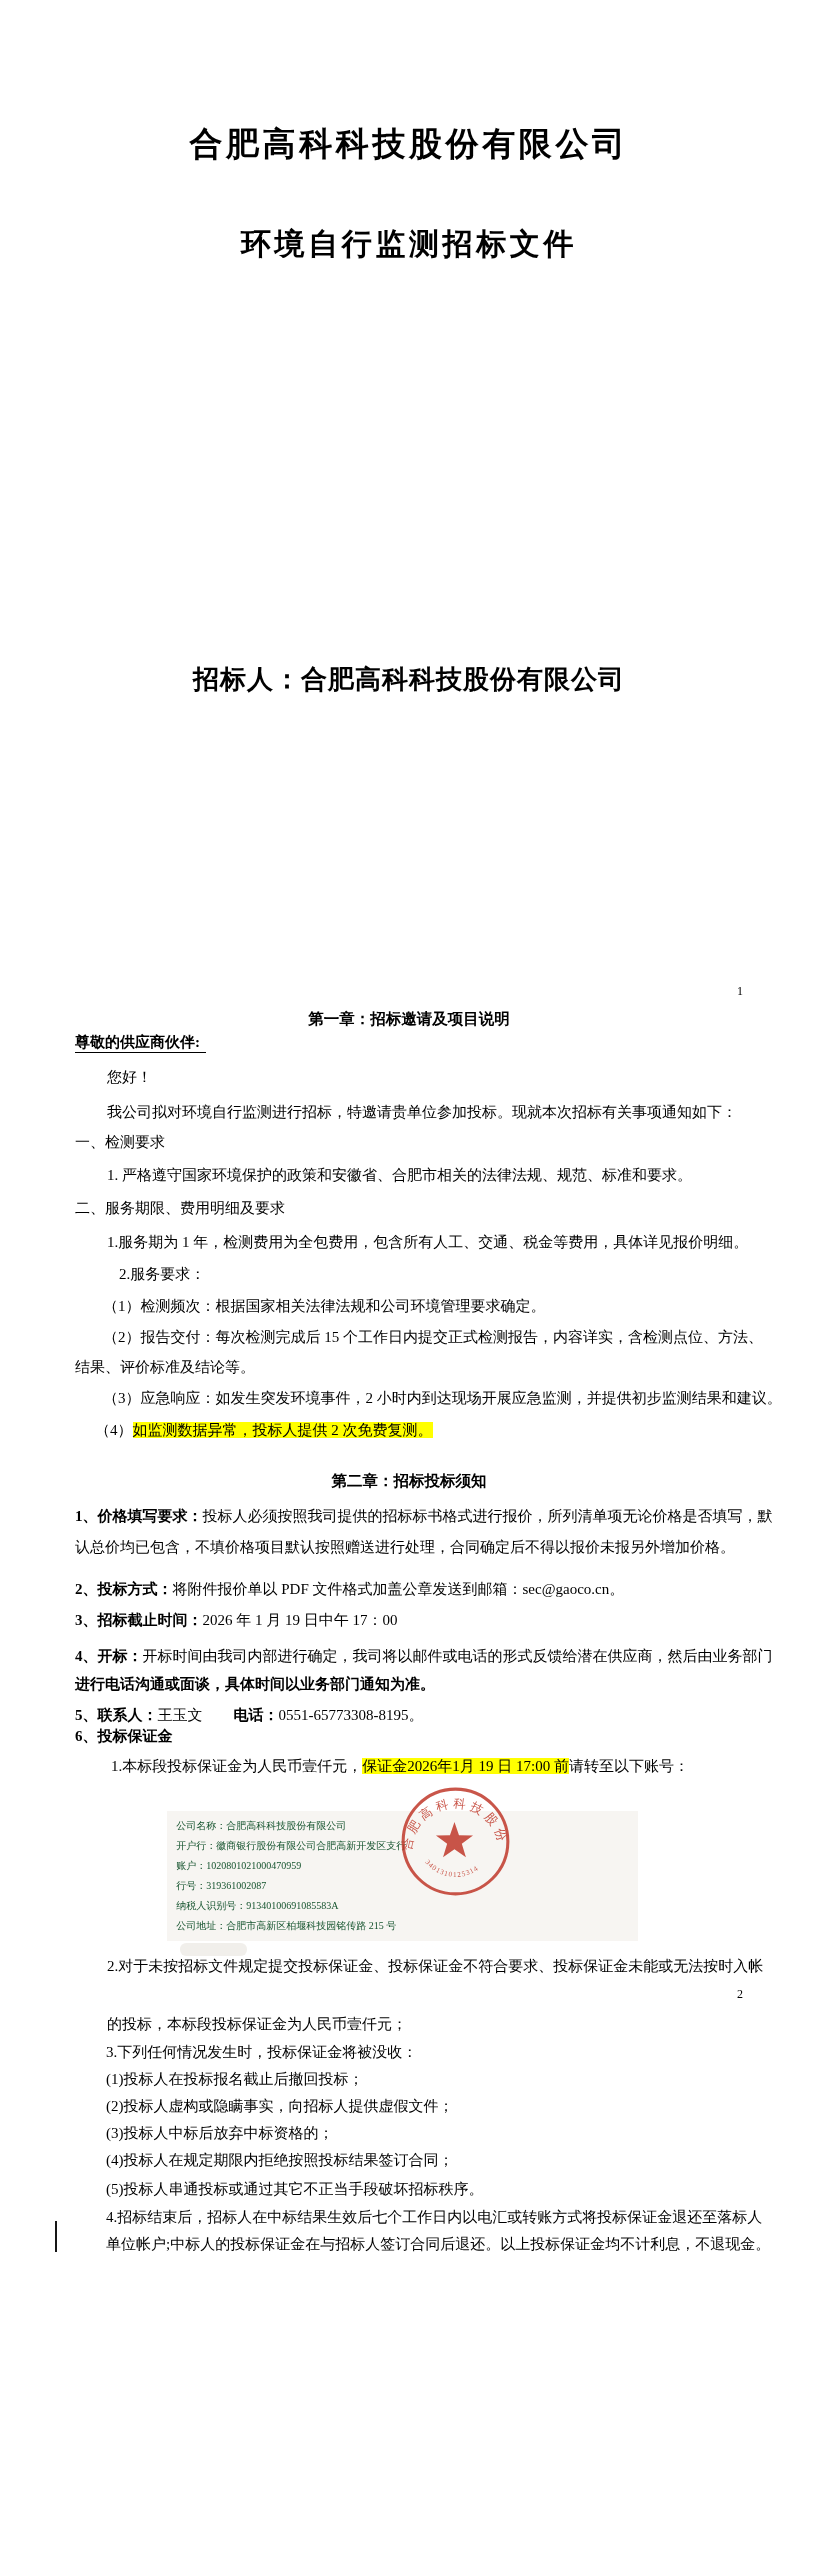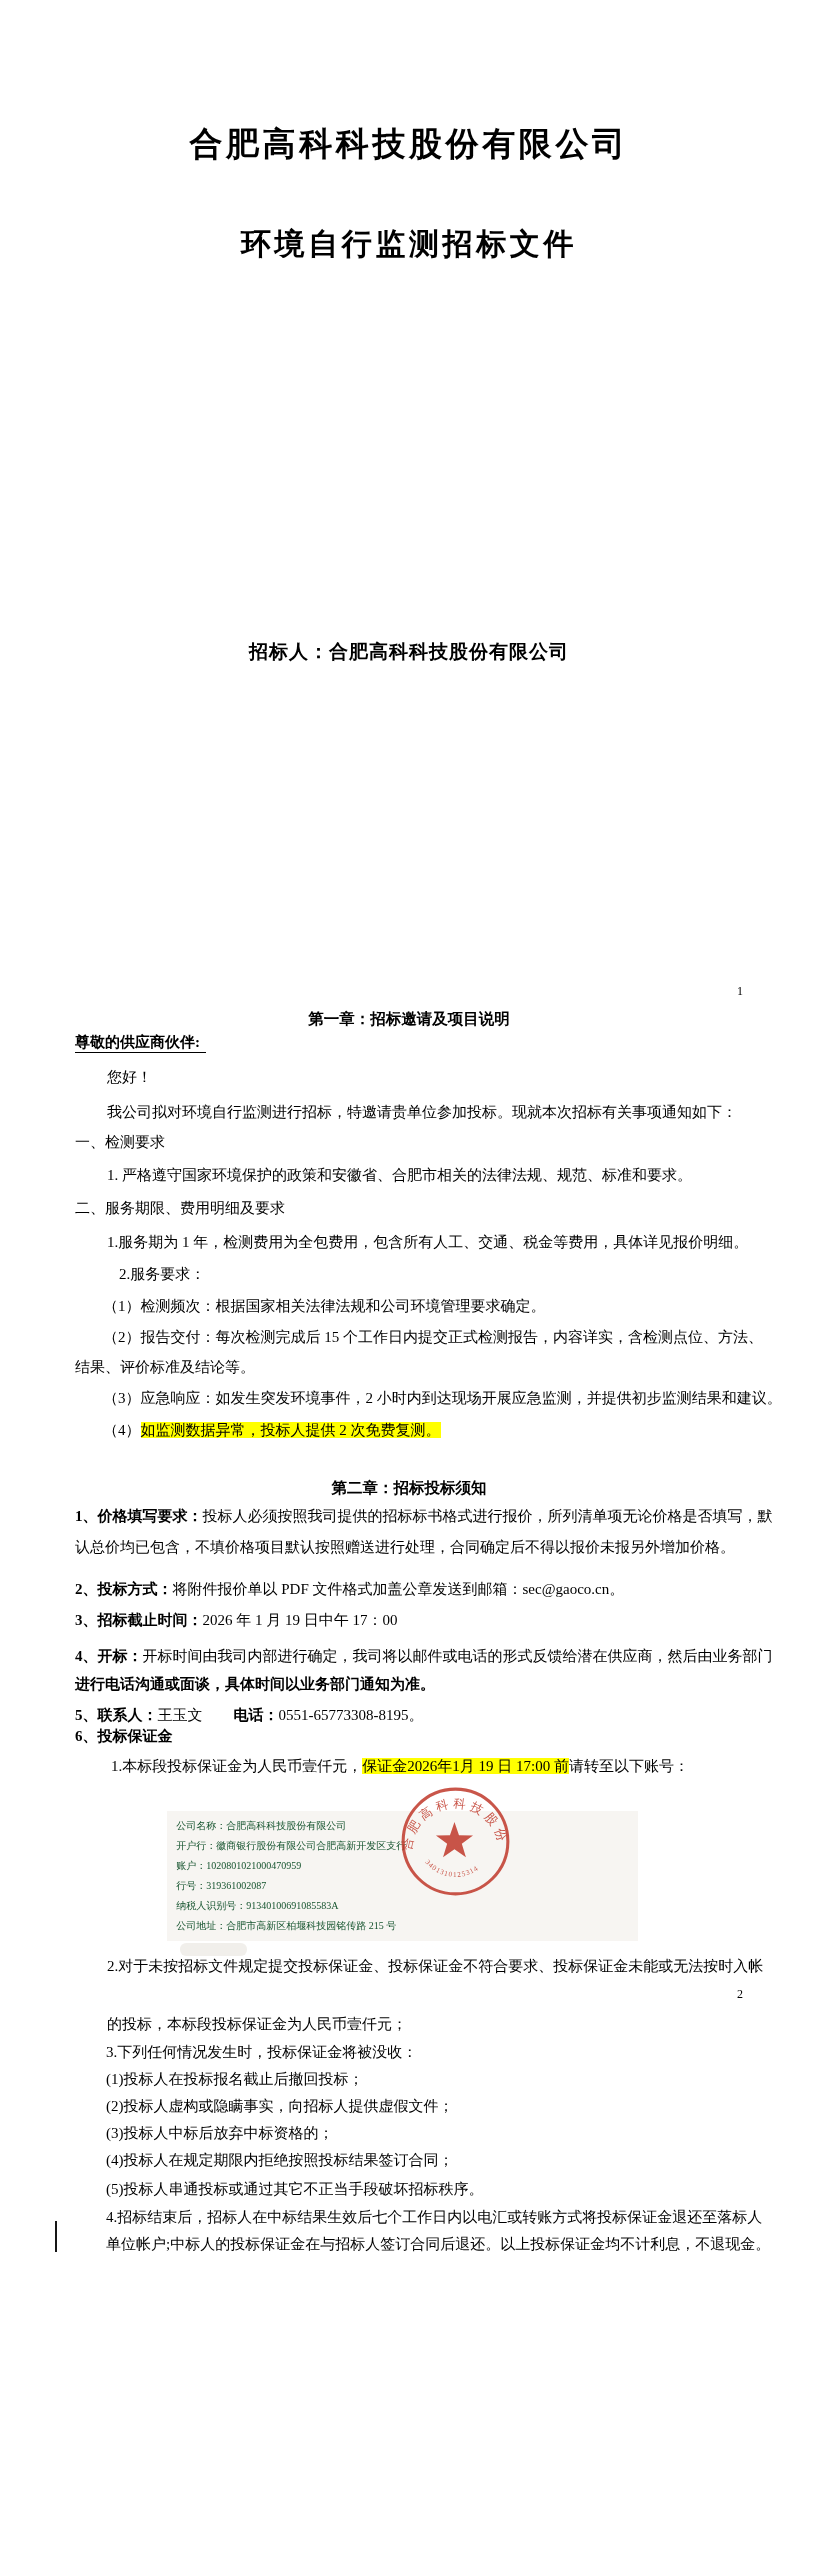--- a/index.html
+++ b/index.html
@@ -17,39 +17,39 @@
   .revbar{position:absolute;left:55px;top:2221px;width:1.5px;height:31px;background:#161616;}
   .smudge{position:absolute;left:180px;top:1943px;width:67px;height:13.4px;background:#e9e6e1;border-radius:6.2px;opacity:.65;}
 </style>
 </head>
 <body>
 
 <div class="doc">
 
   <div class="ln c b" style="top:124px;font-size:33px;letter-spacing:3.6px;">合肥高科科技股份有限公司</div>
   <div class="ln c b" style="top:225px;font-size:30px;letter-spacing:3.6px;">环境自行监测招标文件</div>
-  <div class="ln c b" style="top:640px;font-size:19px;letter-spacing:1px;">招标人：合肥高科科技股份有限公司</div>
+  <div class="ln c b" style="top:664px;font-size:26px;letter-spacing:1px;">招标人：合肥高科科技股份有限公司</div>
   <div class="pageno" style="left:737px;top:984px;">1</div>
 
   <div class="ln c b" style="top:1009px;font-size:15.5px;">第一章：招标邀请及项目说明</div>
   <div class="ln b" style="left:75px;top:1033px;"><span class="salut">尊敬的供应商伙伴: </span></div>
   <div class="ln" style="left:107px;top:1068px;">您好！</div>
   <div class="ln" style="left:107px;top:1103px;">我公司拟对环境自行监测进行招标，特邀请贵单位参加投标。现就本次招标有关事项通知如下：</div>
   <div class="ln" style="left:75px;top:1133px;">一、检测要求</div>
   <div class="ln" style="left:107px;top:1166px;">1. 严格遵守国家环境保护的政策和安徽省、合肥市相关的法律法规、规范、标准和要求。</div>
   <div class="ln" style="left:75px;top:1199px;">二、服务期限、费用明细及要求</div>
   <div class="ln" style="left:107px;top:1233px;">1.服务期为 1 年，检测费用为全包费用，包含所有人工、交通、税金等费用，具体详见报价明细。</div>
   <div class="ln" style="left:107px;top:1265px;margin-left:12px;">2.服务要求：</div>
   <div class="ln" style="left:103px;top:1297px;">（1）检测频次：根据国家相关法律法规和公司环境管理要求确定。</div>
   <div class="ln" style="left:103px;top:1328px;">（2）报告交付：每次检测完成后 15 个工作日内提交正式检测报告，内容详实，含检测点位、方法、</div>
   <div class="ln" style="left:75px;top:1358px;">结果、评价标准及结论等。</div>
   <div class="ln" style="left:103px;top:1389px;">（3）应急响应：如发生突发环境事件，2 小时内到达现场开展应急监测，并提供初步监测结果和建议。</div>
-  <div class="ln" style="left:103px;top:1421px;text-align:right;"><span>（4）</span><span class="hl">如监测数据异常，投标人提供 2 次免费复测。</span></div>
+  <div class="ln" style="left:95px;top:1421px;text-align:right;"><span>（4）</span><span class="hl">如监测数据异常，投标人提供 2 次免费复测。</span></div>
 
-  <div class="ln c b" style="top:1471px;font-size:15.5px;margin-top:7px;">第二章：招标投标须知</div>
+  <div class="ln c b" style="top:1471px;font-size:15.5px;">第二章：招标投标须知</div>
   <div class="ln" style="left:75px;top:1507px;"><span class="b">1、价格填写要求：</span><span>投标人必须按照我司提供的招标标书格式进行报价，所列清单项无论价格是否填写，默</span></div>
   <div class="ln" style="left:75px;top:1538px;">认总价均已包含，不填价格项目默认按照赠送进行处理，合同确定后不得以报价未报另外增加价格。</div>
   <div class="ln" style="left:75px;top:1580px;"><span class="b">2、投标方式：</span><span>将附件报价单以 PDF 文件格式加盖公章发送到邮箱：sec@gaoco.cn。</span></div>
   <div class="ln" style="left:75px;top:1611px;"><span class="b">3、招标截止时间：</span><span>2026 年 1 月 19 日中午 17：00</span></div>
   <div class="ln" style="left:75px;top:1647px;"><span class="b">4、开标：</span><span>开标时间由我司内部进行确定，我司将以邮件或电话的形式反馈给潜在供应商，然后由业务部门</span></div>
   <div class="ln" style="left:75px;top:1675px;font-weight:bold;">进行电话沟通或面谈，具体时间以业务部门通知为准。</div>
   <div class="ln" style="left:75px;top:1706px;"><span class="b">5、联系人：</span><span>王玉文</span><span style="display:inline-block;width:31px;"></span><span class="b">电话：</span><span>0551-65773308-8195。</span></div>
   <div class="ln b" style="left:75px;top:1727px;">6、投标保证金</div>
   <div class="ln" style="left:111px;top:1757px;"><span>1.本标段投标保证金为人民币壹仟元，</span><span class="hl">保证金2026年1月 19 日 17:00 前</span><span>请转至以下账号：</span></div>
 

